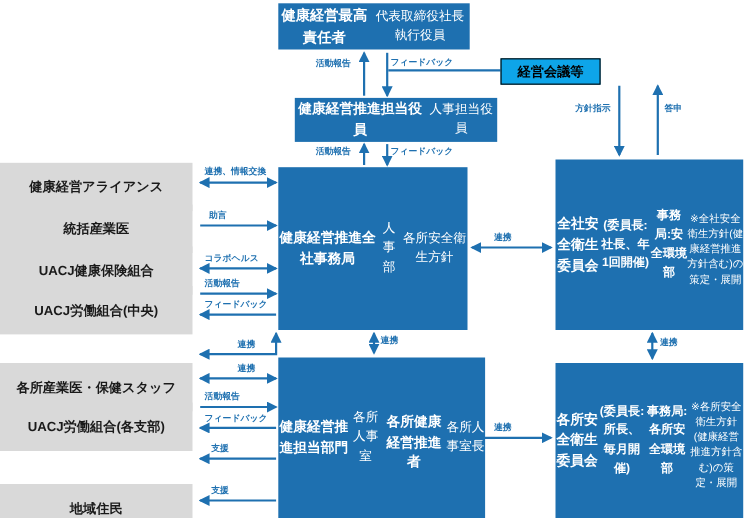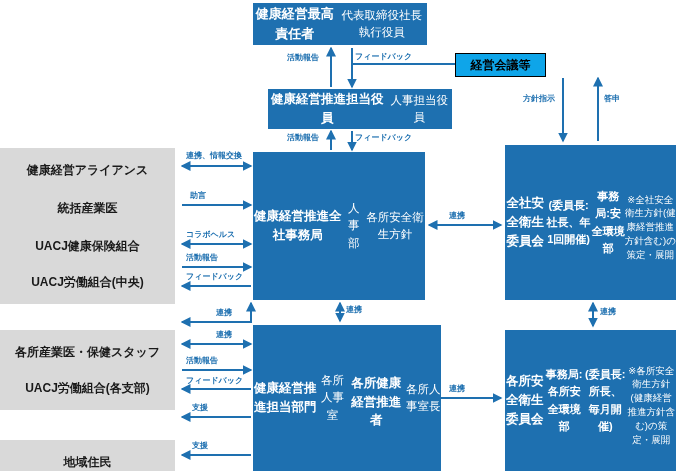--- a/index.html
+++ b/index.html
@@ -99,22 +99,22 @@
 
   <div class="bluebox" style="left:253px;top:325px;width:188px;height:146px">
     <div class="bt">健康経営推進担当部門</div>
     <div class="bs">各所人事室</div>
     <div class="bt gap">各所健康経営推進者</div>
     <div class="bs">各所人事室長</div>
   </div>
 
   <div class="bluebox" style="left:505px;top:330px;width:171px;height:141px">
     <div class="bt">各所安全衛生委員会</div>
+    <div class="bsb">(委員長:所長、毎月開催)</div>
     <div class="bsb">事務局:各所安全環境部</div>
-    <div class="bsb">(委員長:所長、毎月開催)</div>
     <div class="bnote">※各所安全衛生方針(健康経営推進方針含む)の策定・展開</div>
   </div>
 
   <div class="graybox" style="top:148px">
       <span>健康経営アライアンス</span>
     </div>
   <div class="graybox" style="top:224px">
       <span>UACJ健康保険組合</span>
     </div>
   <div class="graybox" style="top:186px">

